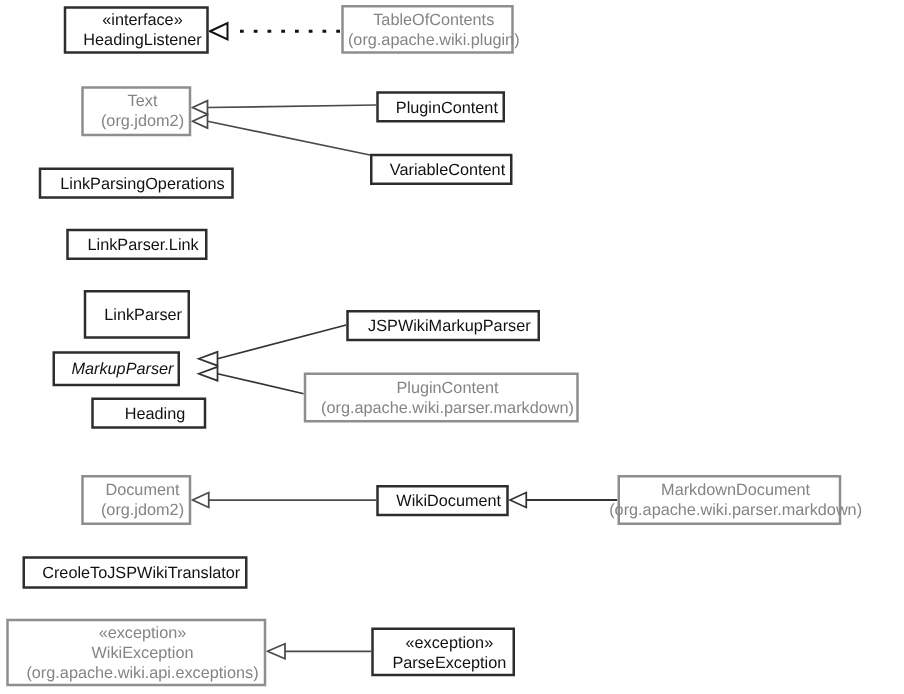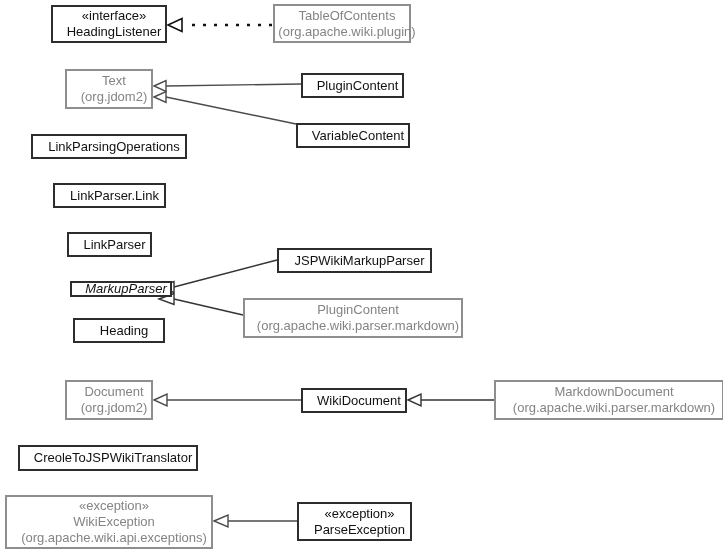--- a/index.html
+++ b/index.html
@@ -102,29 +102,29 @@
   </div>
 
   <div class="node black" style="left:53px;top:183px;width:113px;height:25px">
     <div class="nline">LinkParser.Link</div>
   </div>
 
   <div class="node black" style="left:31px;top:134px;width:156px;height:25px">
     <div class="nline">LinkParsingOperations</div>
   </div>
 
-  <div class="node black" style="left:67px;top:232px;width:85px;height:25px">
+  <div class="node black" style="left:67px;top:232px;width:85px;height:39px">
     <div class="nline">LinkParser</div>
   </div>
 
   <div class="node black" style="left:277px;top:248px;width:155px;height:25px">
     <div class="nline">JSPWikiMarkupParser</div>
   </div>
 
-  <div class="node black abstract" style="left:70px;top:281px;width:102px;height:16px">
+  <div class="node black abstract" style="left:42px;top:281px;width:102px;height:28px">
     <div class="nline">MarkupParser</div>
   </div>
 
   <div class="node gray" style="left:243px;top:298px;width:220px;height:40px">
     <div class="nline">PluginContent</div>
     <div class="nline">(org.apache.wiki.parser.markdown)</div>
   </div>
 
   <div class="node black" style="left:73px;top:318px;width:92px;height:25px">
     <div class="nline">Heading</div>
@@ -132,21 +132,21 @@
 
   <div class="node gray" style="left:65px;top:380px;width:88px;height:40px">
     <div class="nline">Document</div>
     <div class="nline">(org.jdom2)</div>
   </div>
 
   <div class="node black" style="left:301px;top:388px;width:106px;height:25px">
     <div class="nline">WikiDocument</div>
   </div>
 
-  <div class="node gray" style="left:494px;top:380px;width:230px;height:40px">
+  <div class="node gray" style="left:494px;top:380px;width:179px;height:40px">
     <div class="nline">MarkdownDocument</div>
     <div class="nline">(org.apache.wiki.parser.markdown)</div>
   </div>
 
   <div class="node black" style="left:18px;top:445px;width:180px;height:26px">
     <div class="nline">CreoleToJSPWikiTranslator</div>
   </div>
 
   <div class="node gray" style="left:5px;top:495px;width:208px;height:54px">
     <div class="nline">«exception»</div>

